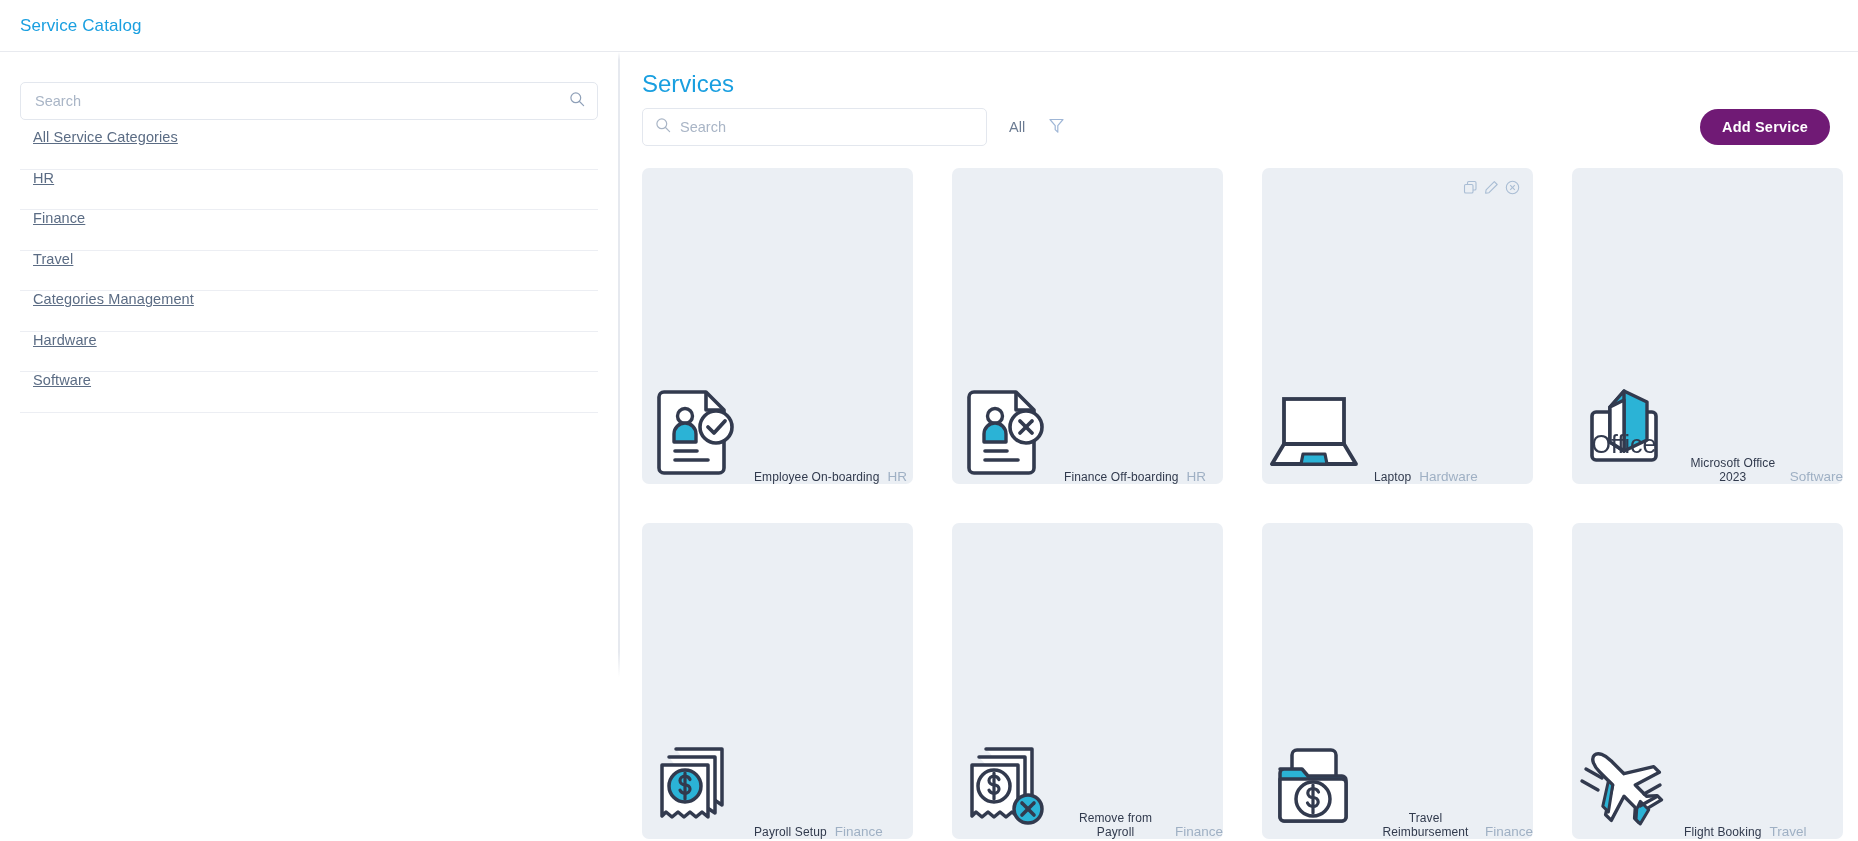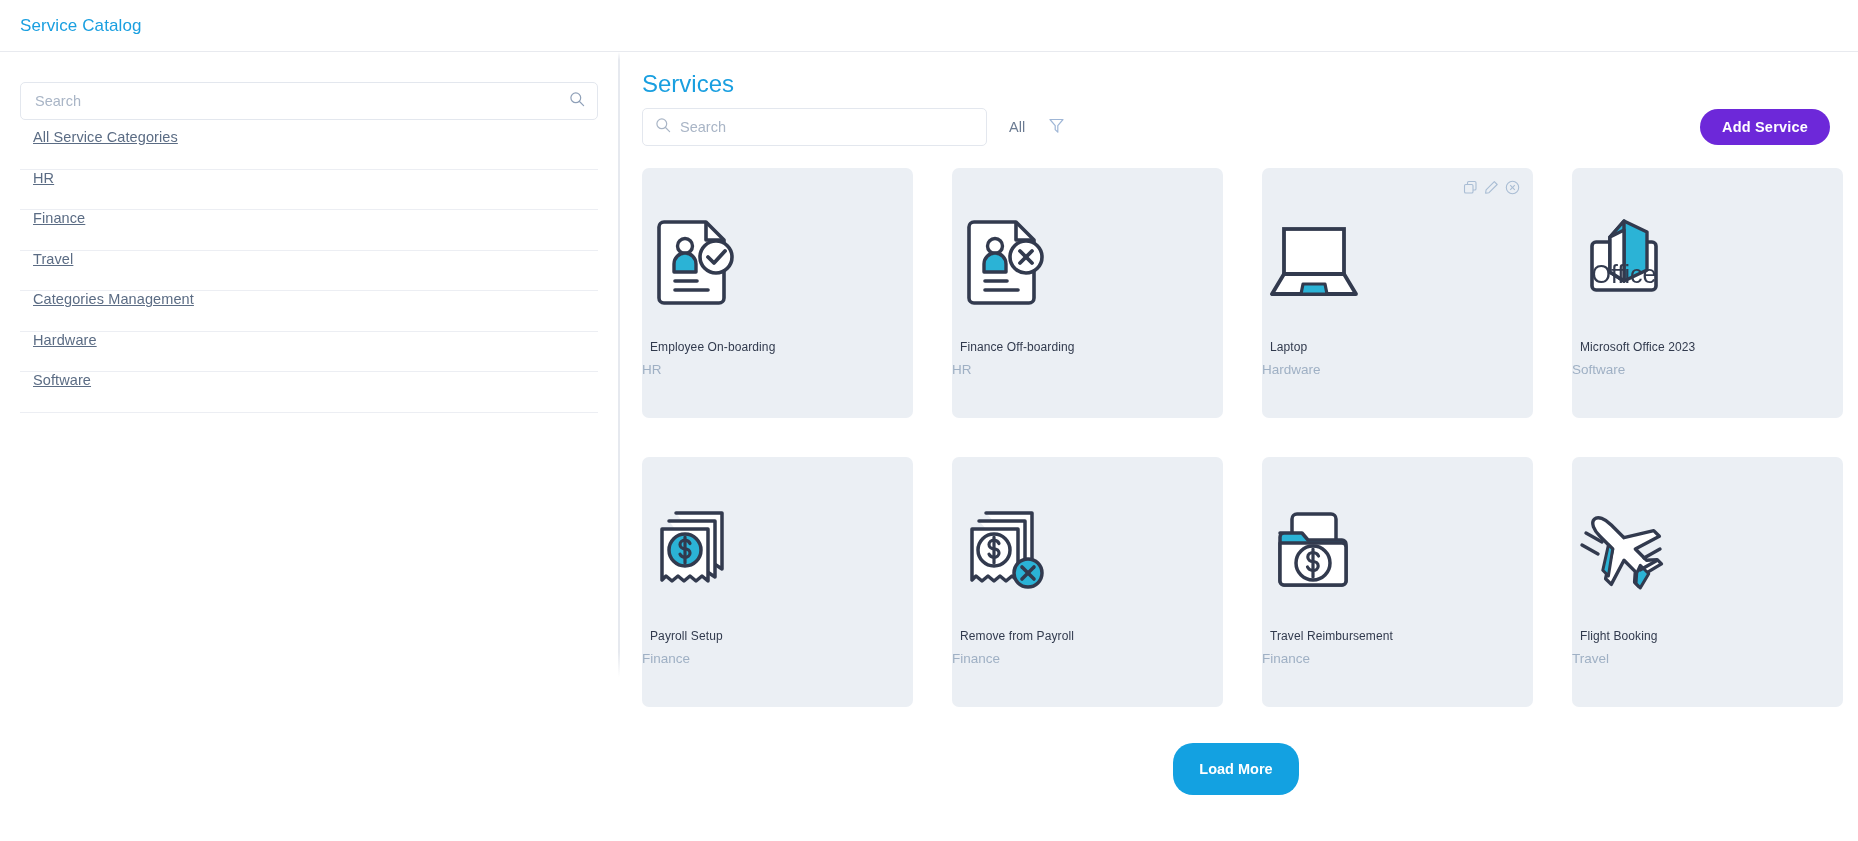--- a/index.html
+++ b/index.html
@@ -153,48 +153,48 @@
     gap: 22px;
     cursor: pointer;
   }
   .filter-label {
     font-size: 14.5px;
     color: #6b7b92;
   }
 
   .add-service-btn {
     margin-left: auto;
-    background: #6d28d9;
+    background: #701a75;
     color: #fff;
     border: none;
     border-radius: 20px;
     height: 36px;
     padding: 0 22px;
     font-size: 14.5px;
     font-weight: 600;
     font-family: inherit;
     cursor: pointer;
     letter-spacing: .2px;
   }
 
   
   .card-grid {
     margin-top: 22px;
     display: grid;
     grid-template-columns: repeat(4, 271px);
     gap: 39px 39px;
   }
   .svc-card {
-    height: 250px;
+    height: 316px;
     background: #ebeff4;
     border-radius: 7px;
     position: relative;
     display: flex;
-    flex-direction: column;
-    align-items: flex-start;
+    flex-direction: row;
+    align-items: flex-end;
     justify-content: flex-start;
     cursor: pointer;
     padding-top: 38px;
   }
   .card-icon {
     height: 108px;
     display: flex;
     align-items: center;
     justify-content: center;
   }

